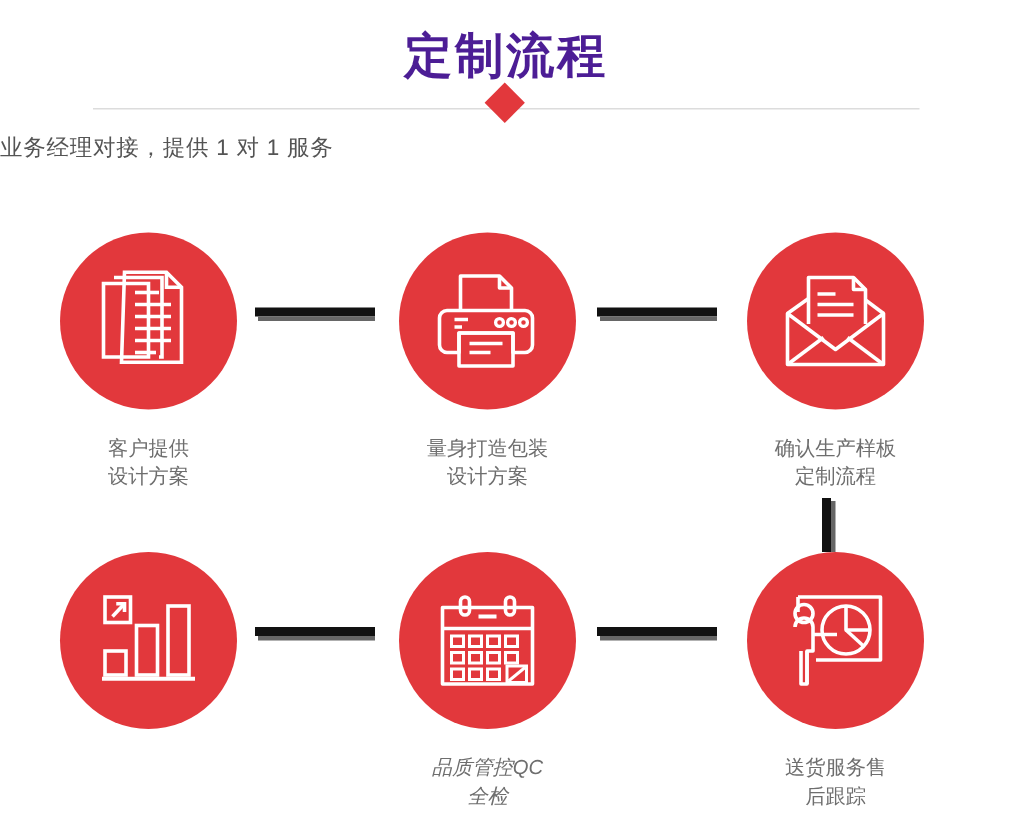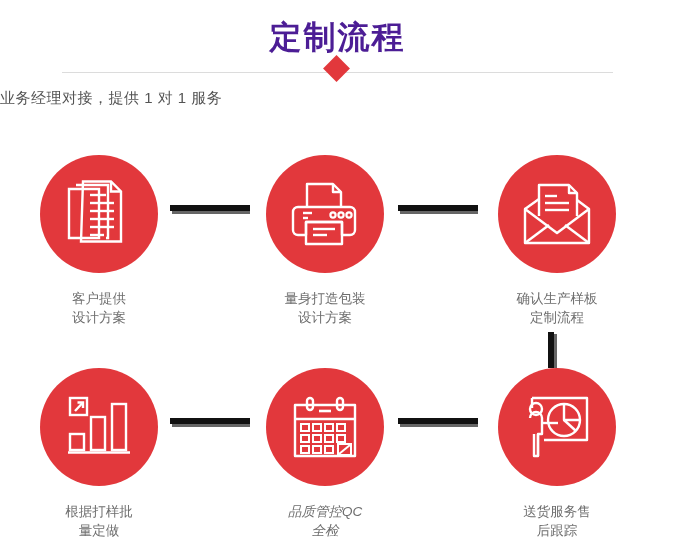--- a/index.html
+++ b/index.html
@@ -256,22 +256,20 @@
         <rect x="2" y="2" width="17" height="17"></rect>
         <path d="M7 15 L14.5 7"></path>
         <path d="M9.5 6.5 h5.5 v5.5"></path>
         <rect x="2" y="38" width="14" height="16"></rect>
         <rect x="23" y="21" width="14" height="33"></rect>
         <rect x="44" y="8" width="14" height="46"></rect>
         <line x1="0" y1="56.5" x2="62" y2="56.5" stroke-width="2.6"></line>
       </g>
     </svg>
   </div>
-  <div class="caption">根据打样批
-量定做</div>
 </div>
 
 <div class="step" id="step-5">
   <div class="circle">
     <svg width="64" height="62" viewBox="0 0 64 62">
       <g fill="none" stroke="#ffffff" stroke-width="2.4" stroke-linejoin="round">
         <path d="M2 9 h60 v51 h-60 Z"></path>
         <line x1="2" y1="23" x2="62" y2="23"></line>
         <rect x="14" y="2" width="6" height="12" rx="3"></rect>
         <rect x="44" y="2" width="6" height="12" rx="3"></rect>

